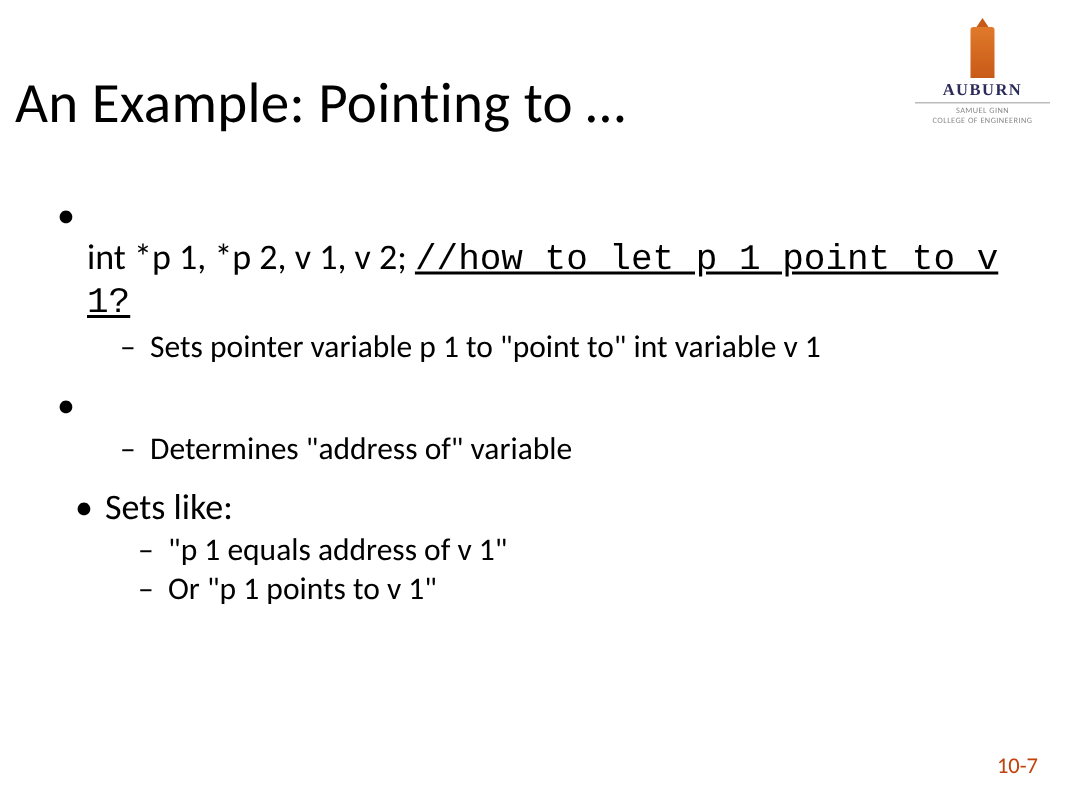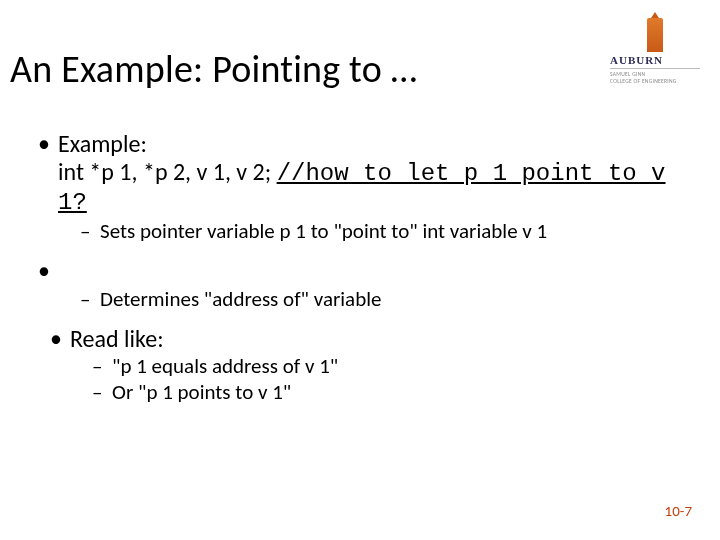--- a/index.html
+++ b/index.html
@@ -28,21 +28,21 @@
     font-size: 38px;
     font-weight: 400;
     letter-spacing: 0.2px;
     padding-left: 10px;
   }
   .logo {
     position: absolute;
     top: 18px;
     right: 20px;
     width: 90px;
-    text-align: left;
+    text-align: center;
     font-size: 8px;
     color: #4a4a4a;
     letter-spacing: 0.5px;
   }
   .logo .tower {
     width: 16px;
     height: 34px;
     margin: 0 auto 2px auto;
     background: linear-gradient(#e07a2a, #c85a18);
     border-radius: 2px 2px 0 0;
@@ -142,21 +142,20 @@
     <div class="sub">SAMUEL GINN</div>
     <div class="sub">COLLEGE OF ENGINEERING</div>
   </div>
 
   <div class="body">
     <ul class="top">
 
       <li>
         <div class="bullet-row">
           <span class="dot">•</span>
-          <span>Example:</span>
         </div>
         <div class="indent-block">
           <div>
             <span>int *p 1, *p 2, v 1, v 2; </span><span class="uline">//how to let p 1 point to v 1?</span>
           </div>
         </div>
         <ul class="sub">
           <li>
             <span class="dash">–</span>
             <span>Sets pointer variable p 1 to "point to" int variable v 1</span>
@@ -172,21 +171,21 @@
           <li>
             <span class="dash">–</span>
             <span>Determines "address of" variable</span>
           </li>
         </ul>
       </li>
 
       <li style="margin-top:14px; margin-left:12px;">
         <div class="bullet-row">
           <span class="dot">•</span>
-          <span>Read like:</span>
+          <span>Sets like:</span>
         </div>
         <ul class="sub">
           <li>
             <span class="dash">–</span>
             <span>"p 1 equals address of v 1"</span>
           </li>
           <li>
             <span class="dash">–</span>
             <span>Or "p 1 points to v 1"</span>
           </li>

